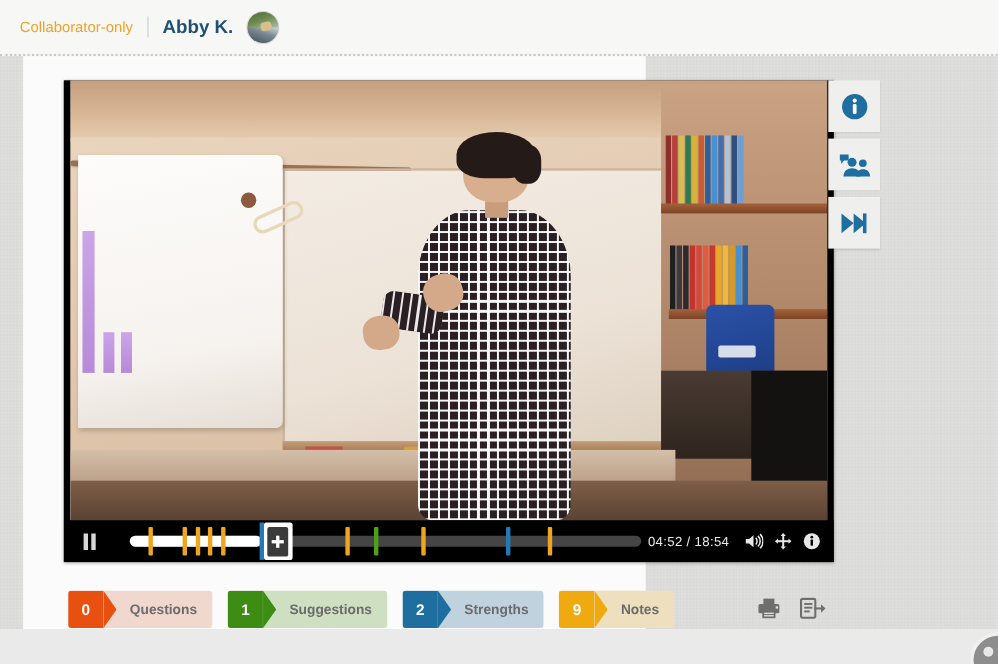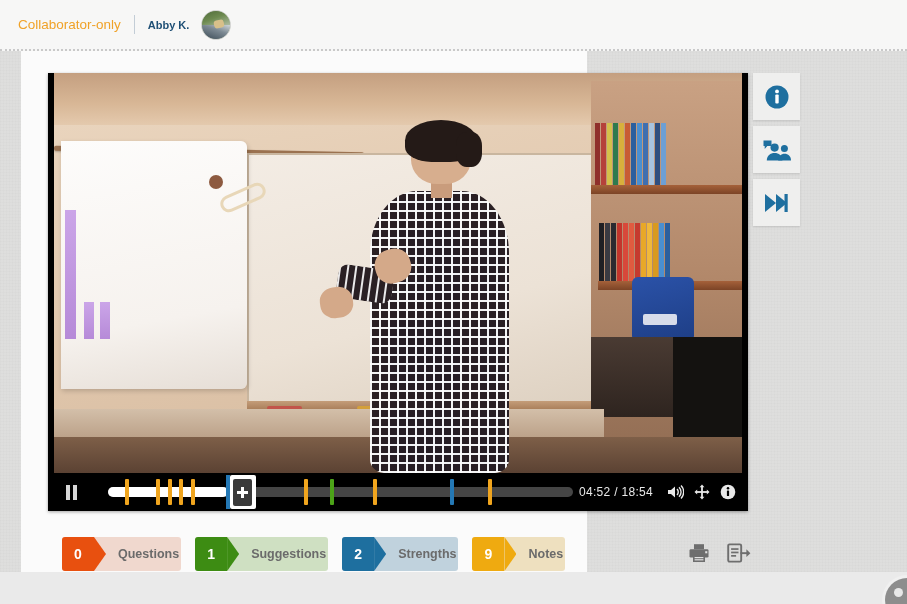--- a/index.html
+++ b/index.html
@@ -42,21 +42,21 @@
     color: #f0a227;
     padding-right: 13px;
     white-space: nowrap;
   }
   #header-divider {
     width: 1px;
     height: 19px;
     background: #c3cdd6;
   }
   #user-name {
-    font-size: 11px;
+    font-size: 17px;
     font-weight: bold;
     color: #1e4f75;
     padding: 0 12px 0 13px;
     white-space: nowrap;
   }
   #user-avatar {
     width: 30px; height: 30px;
     border-radius: 50%;
     overflow: hidden;
     position: relative;
@@ -92,21 +92,21 @@
   #content-col {
     position: absolute;
     top: 51px; left: 21px;
     width: 566px; height: 521px;
     background: #fbfbfb;
   }
 
   
   #video-player {
     position: absolute;
-    top: 73px; left: 48px;
+    top: 73px; left: 58px;
     width: 700px; height: 438px;
     background: #000;
     box-shadow: 0 1px 3px rgba(0,0,0,0.35);
     overflow: hidden;
     padding-left: 16px;
   }
   #video-frame {
     position: absolute;
     top: 0; left: 6px;
     width: 688px; height: 400px;
@@ -319,21 +319,21 @@
     font-weight: bold;
     z-index: 2;
   }
   .tab-arrow {
     position: absolute;
     left: 32px; top: 0;
     width: 12px; height: 34px;
     z-index: 2;
   }
   .tab-label {
-    padding: 0 2px 0 24px;
+    padding: 0 14px 0 24px;
     font-size: 12.5px;
     font-weight: bold;
     color: #6b6b6b;
     white-space: nowrap;
   }
 
   
   #doc-actions {
     position: absolute;
     top: 543px; left: 688px;

